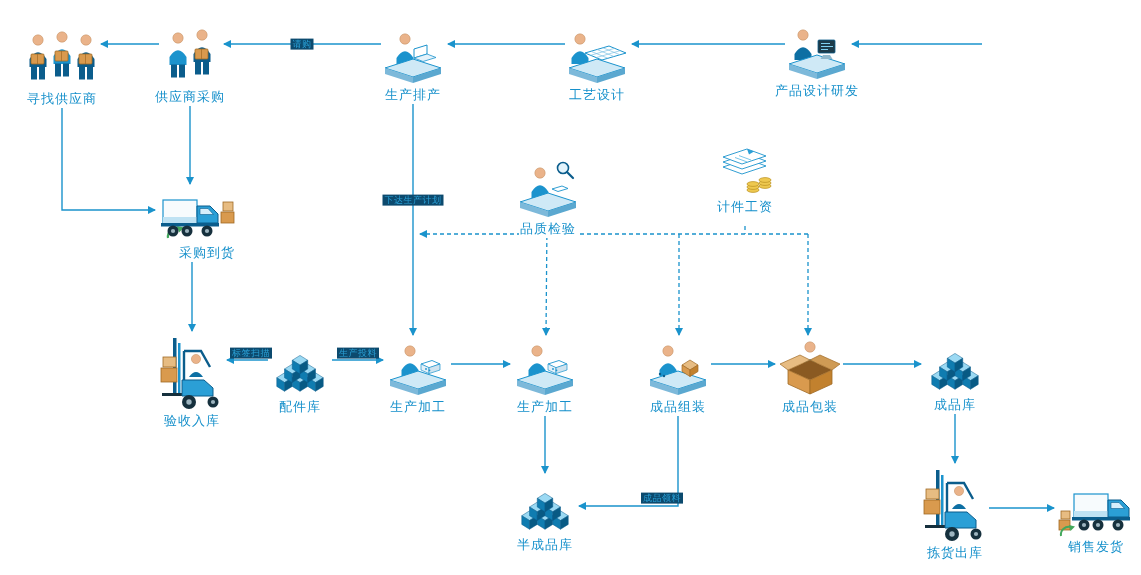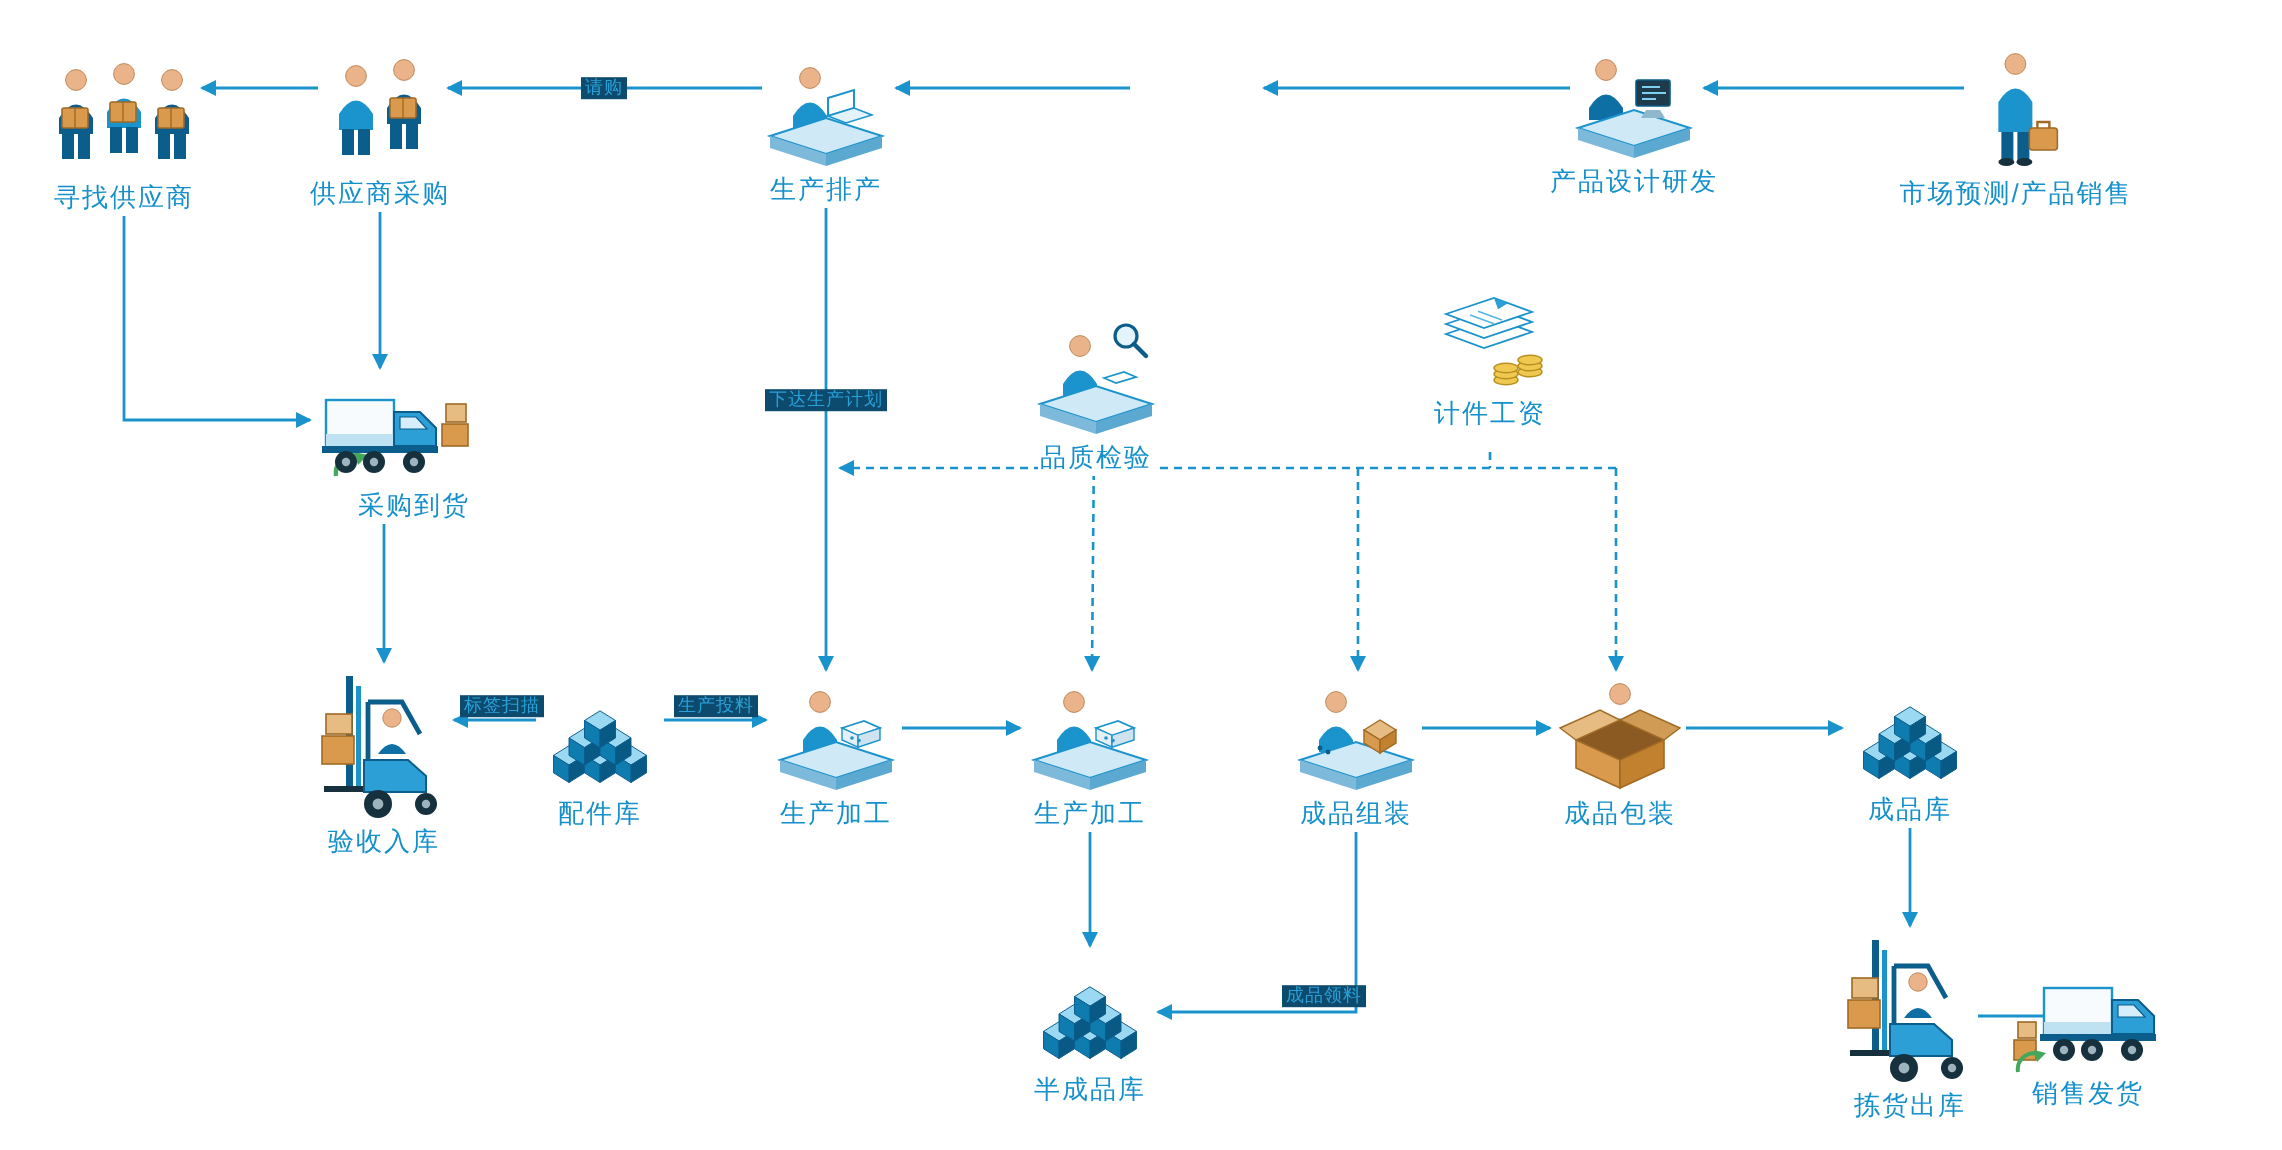--- a/index.html
+++ b/index.html
@@ -102,49 +102,48 @@
             <path d="M15.5 30 q8.5 -13.5 17 0 v6 h-17 z" fill="#1b93cd"></path>
             <path d="M4 40 L32 31 L60 40 L32 49 Z" fill="#cfe9f6" stroke="#1b93cd" stroke-width="1"></path>
             <path d="M4 40 v6 l28 9 v-6 z" fill="#7db9da"></path>
             <path d="M60 40 v6 l-28 9 v-6 z" fill="#5ba8d0"></path>
             <path d="M33 21 l13 -4 v9 l-13 4 z" fill="#fff" stroke="#1b93cd" stroke-width="1"></path>
             <path d="M33 30 l13 -4 l9 3.5 l-13 4 z" fill="#e4f2fa" stroke="#1b93cd" stroke-width="0.8"></path>
           </svg>
         </span>
         <div class="node-label">生产排产</div>
       </div>
+      <div class="node" style="left: 597px; top: 28px;">
+        <span class="icon" style="width: 64px; height: 58px;">
+          <svg viewBox="0 0 64 58" xmlns="http://www.w3.org/2000/svg">
+            <circle cx="15" cy="11" r="5.2" fill="#eab38a" stroke="#c08a5b" stroke-width="0.5"></circle>
+            <path d="M6.5 30 q8.5 -13.5 17 0 v6 h-17 z" fill="#1b93cd"></path>
+            <path d="M4 40 L32 31 L60 40 L32 49 Z" fill="#cfe9f6" stroke="#1b93cd" stroke-width="1"></path>
+            <path d="M4 40 v6 l28 9 v-6 z" fill="#7db9da"></path>
+            <path d="M60 40 v6 l-28 9 v-6 z" fill="#5ba8d0"></path>
+            <path d="M20 25 L44 18 L61 25 L37 32 Z" fill="#fff" stroke="#1b93cd" stroke-width="1"></path>
+            <path d="M26 23.3 L43 30.3 M32 21.5 L49 28.5 M38 19.8 L55 26.8 M49.7 20.3 L25.7 27.3 M55.3 22.6 L31.3 29.6" stroke="#7cc2e4" stroke-width="0.7"></path>
+          </svg>
+        </span>
+        <div class="node-label">工艺设计</div>
+      </div>
       <div class="node" style="left: 817px; top: 24px; align-items: center;">
         <span class="icon" style="width: 64px; height: 58px;">
           <svg viewBox="0 0 64 58" xmlns="http://www.w3.org/2000/svg">
             <circle cx="18" cy="11" r="5.2" fill="#eab38a" stroke="#c08a5b" stroke-width="0.5"></circle>
             <path d="M9.5 30 q8.5 -13.5 17 0 v6 h-17 z" fill="#0d6fa3"></path>
             <path d="M4 40 L32 31 L60 40 L32 49 Z" fill="#cfe9f6" stroke="#1b93cd" stroke-width="1"></path>
             <path d="M4 40 v6 l28 9 v-6 z" fill="#7db9da"></path>
             <path d="M60 40 v6 l-28 9 v-6 z" fill="#5ba8d0"></path>
             <path d="M38 31 h7 l2.5 4 h-12 z" fill="#8fb8cc"></path>
             <rect x="33" y="16" width="17" height="13" rx="1" fill="#1d3b4a" stroke="#0b5d8c" stroke-width="0.8"></rect>
             <path d="M36 19.5 h9 M36 22.5 h12 M36 25.5 h7" stroke="#7fd0f0" stroke-width="1"></path>
           </svg>
         </span>
         <div class="node-label">产品设计研发</div>
-      </div>
-      <div class="node" style="left: 1008px; top: 22px;">
-        <span class="icon" style="width: 48px; height: 66px;">
-          <svg viewBox="0 0 48 66" xmlns="http://www.w3.org/2000/svg">
-            <circle cx="24" cy="10" r="5.2" fill="#eab38a" stroke="#c08a5b" stroke-width="0.5"></circle>
-            <path d="M15.5 29 q8.5 -13.5 17 0 v15 h-17 z" fill="#1b93cd"></path>
-            <rect x="17" y="44" width="6" height="14" fill="#0b5d8c"></rect>
-            <rect x="25" y="44" width="6" height="14" fill="#0b5d8c"></rect>
-            <ellipse cx="19.5" cy="59" rx="4" ry="2" fill="#16303d"></ellipse>
-            <ellipse cx="28.5" cy="59" rx="4" ry="2" fill="#16303d"></ellipse>
-            <rect x="31" y="42" width="14" height="11" rx="1.5" fill="#d99a4e" stroke="#a06a25" stroke-width="0.8"></rect>
-            <path d="M35 42 v-3 h6 v3" fill="none" stroke="#a06a25" stroke-width="1.2"></path>
-          </svg>
-        </span>
-        <div class="node-label">市场预测/产品销售</div>
       </div>
       <div class="node" style="left: 197px; top: 186px; align-items: flex-end;">
         <span class="icon" style="width: 78px; height: 58px;">
           <svg viewBox="0 0 78 58" xmlns="http://www.w3.org/2000/svg">
             <path d="M10 52 a9 9 0 0 1 11 -10" fill="none" stroke="#43a85c" stroke-width="2.2"></path>
             <path d="M19 40 l7 1.5 l-5 5 z" fill="#43a85c"></path>
             <rect x="5" y="14" width="34" height="23" fill="#f7fbfd" stroke="#1b93cd" stroke-width="1.2"></rect>
             <rect x="5" y="31" width="34" height="6" fill="#bfe2f3"></rect>
             <path d="M39 20 h13 l8 8 v9 h-21 z" fill="#2b9fd6" stroke="#0b5d8c" stroke-width="1"></path>
             <path d="M42 22.5 h8 l5.5 6 h-13.5 z" fill="#d6eefb" stroke="#0b5d8c" stroke-width="0.6"></path>
@@ -377,21 +376,21 @@
             <path d="M29 43 q7 -10 14 0 z" fill="#0d6fa3"></path>
             <path d="M22 46 h22 l9 8 v8 h-31 z" fill="#2b9fd6" stroke="#0b5d8c" stroke-width="1"></path>
             <circle cx="29" cy="68" r="7" fill="#16303d"></circle>
             <circle cx="29" cy="68" r="2.7" fill="#9db4bf"></circle>
             <circle cx="53" cy="68" r="5.5" fill="#16303d"></circle>
             <circle cx="53" cy="68" r="2.1" fill="#9db4bf"></circle>
           </svg>
         </span>
         <div class="node-label">拣货出库</div>
       </div>
-      <div class="node" style="left: 1044px; top: 480px;">
+      <div class="node" style="left: 1096px; top: 480px;">
         <span class="icon" style="width: 78px; height: 58px;">
           <svg viewBox="0 0 78 58" xmlns="http://www.w3.org/2000/svg">
             <rect x="2" y="40" width="11" height="10" fill="#d99a4e" stroke="#a06a25" stroke-width="0.8"></rect>
             <rect x="4" y="31" width="9" height="8" fill="#e7bc82" stroke="#a06a25" stroke-width="0.8"></rect>
             <path d="M4 56 a8 8 0 0 1 10 -9" fill="none" stroke="#43a85c" stroke-width="2"></path>
             <path d="M12 45 l6 1.5 l-4.5 4.5 z" fill="#43a85c"></path>
             <rect x="17" y="14" width="34" height="23" fill="#f7fbfd" stroke="#1b93cd" stroke-width="1.2"></rect>
             <rect x="17" y="31" width="34" height="6" fill="#bfe2f3"></rect>
             <path d="M51 20 h13 l8 8 v9 h-21 z" fill="#2b9fd6" stroke="#0b5d8c" stroke-width="1"></path>
             <path d="M54 22.5 h8 l5.5 6 h-13.5 z" fill="#d6eefb" stroke="#0b5d8c" stroke-width="0.6"></path>

